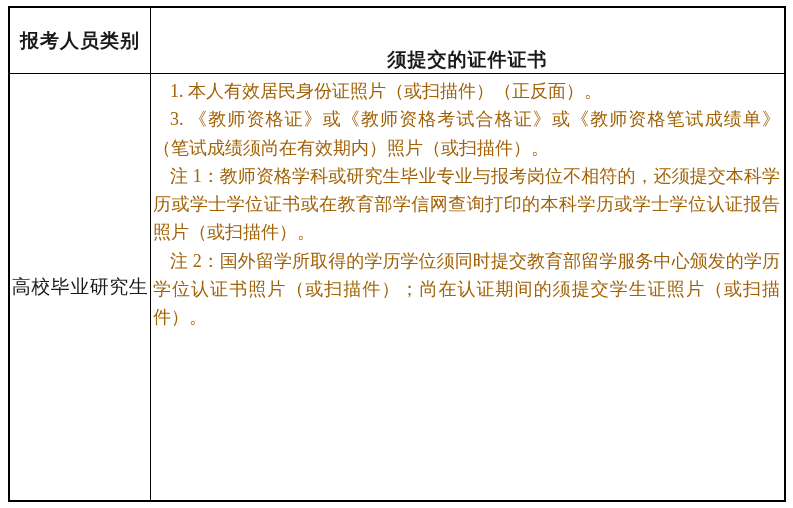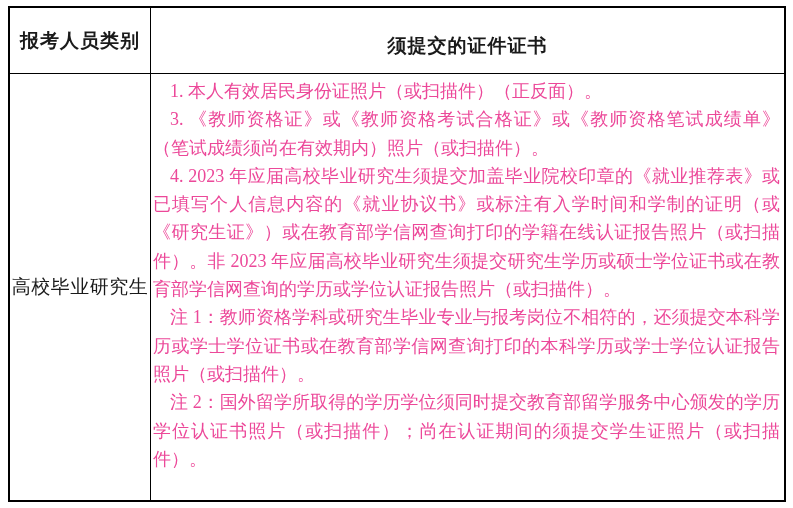--- a/index.html
+++ b/index.html
@@ -51,36 +51,36 @@
   }
   .header-text {
     font-weight: bold;
     font-size: 19px;
     color: #1a1a1a;
     letter-spacing: 1px;
     white-space: nowrap;
   }
   .cell-docs-header {
     display: flex;
-    align-items: flex-start;
+    align-items: flex-end;
     justify-content: center;
     margin-top: 25px;
   }
   .category-text {
     font-weight: normal;
     font-size: 19px;
     color: #1a1a1a;
     letter-spacing: 0.5px;
     white-space: nowrap;
   }
   .requirements {
     padding: 3px 4px 17px 2px;
     font-size: 18px;
     line-height: 28.3px;
-    color: #ec4899;
+    color: #a16207;
   }
   .requirements p {
     margin: 0;
     padding: 0;
     text-indent: 17px;
     text-align: justify;
     word-break: break-all;
   }
 </style>
 </head>
@@ -98,20 +98,19 @@
       </div>
     </div>
 
     <div class="row-body">
       <div class="cell-category-col">
         <span class="category-text">高校毕业研究生</span>
       </div>
       <div class="cell-docs-col requirements">
         <p>1. 本人有效居民身份证照片（或扫描件）（正反面）。</p>
         <p>3. 《教师资格证》或《教师资格考试合格证》或《教师资格笔试成绩单》（笔试成绩须尚在有效期内）照片（或扫描件）。</p>
-        <p>4. 2023 年应届高校毕业研究生须提交加盖毕业院校印章的《就业推荐表》或已填写个人信息内容的《就业协议书》或标注有入学时间和学制的证明（或《研究生证》）或在教育部学信网查询打印的学籍在线认证报告照片（或扫描件）。非 2023 年应届高校毕业研究生须提交研究生学历或硕士学位证书或在教育部学信网查询的学历或学位认证报告照片（或扫描件）。</p>
         <p>注 1：教师资格学科或研究生毕业专业与报考岗位不相符的，还须提交本科学历或学士学位证书或在教育部学信网查询打印的本科学历或学士学位认证报告照片（或扫描件）。</p>
         <p>注 2：国外留学所取得的学历学位须同时提交教育部留学服务中心颁发的学历学位认证书照片（或扫描件）；尚在认证期间的须提交学生证照片（或扫描件）。</p>
       </div>
     </div>
 
   </div>
 </div>
 
 </body></html>

